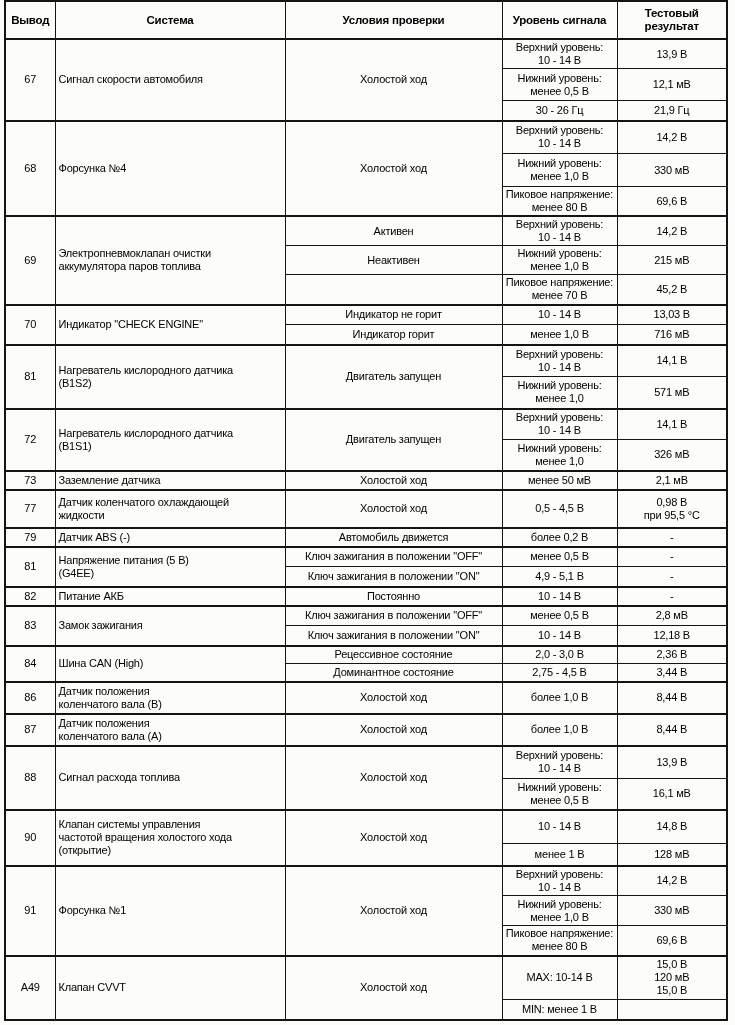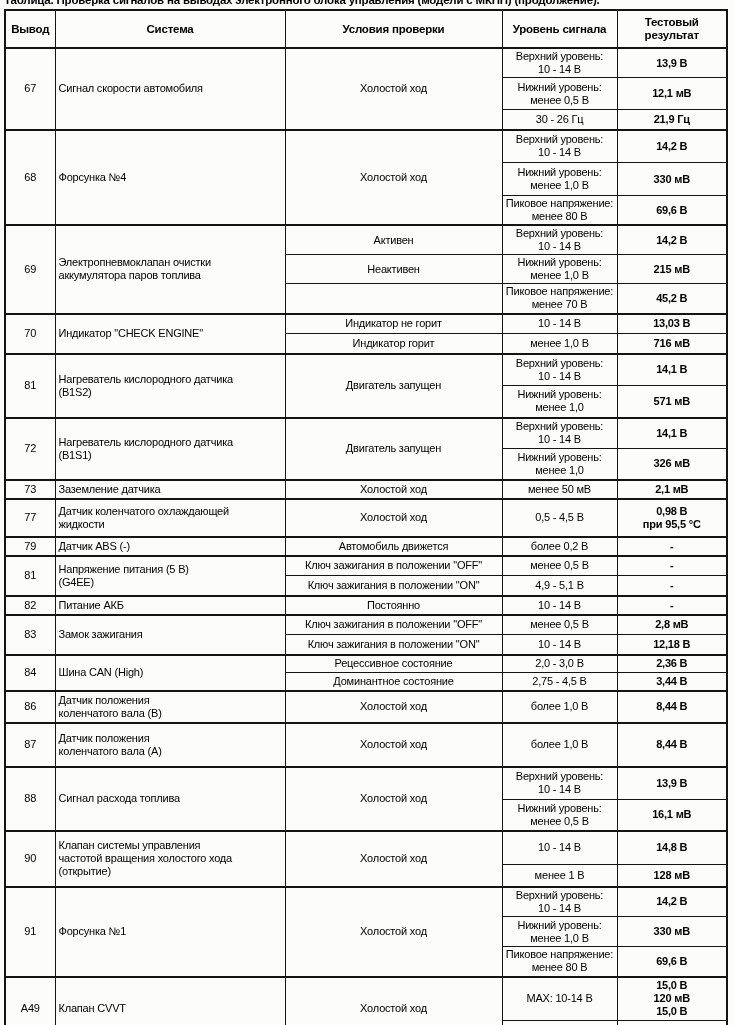--- a/index.html
+++ b/index.html
@@ -29,29 +29,26 @@
   }
   table.sig thead th {
     font-weight:bold; font-size:11.5px; text-align:center;
     border-bottom:2px solid #141414; height:34px;
   }
   table.sig tbody { border-top:2px solid #141414; }
   td.pin    { text-align:center; }
   td.system { text-align:left;   white-space:pre-line; }
   td.cond   { text-align:center; white-space:pre-line; }
   td.level  { text-align:center; white-space:pre-line; }
-  td.result { text-align:center; white-space:pre-line;font-weight:bold; }
+  td.result { text-align:center; white-space:pre-line; }
 </style>
 </head>
 <body>
 
 <div class="page">
-  <div class="title-clip">
-    <div class="title-text">Таблица. Проверка сигналов на выводах электронного блока управления (модели с МКПП) (продолжение).</div>
-  </div>
 
   <table class="sig">
     <colgroup>
       <col style="width:50px">
       <col style="width:230px">
       <col style="width:217px">
       <col style="width:115px">
       <col style="width:110px">
     </colgroup>
     <thead>
@@ -257,21 +254,21 @@
         <tr style="height: 32px;">
           <td class="pin" rowspan="1">86</td>
           <td class="system" rowspan="1">Датчик положения
 коленчатого вала (B)</td>
           <td class="cond" rowspan="1">Холостой ход</td>
           <td class="level">более 1,0 В</td>
           <td class="result">8,44 В</td>
         </tr>
       </tbody>
       <tbody>
-        <tr style="height: 44px;">
+        <tr style="height: 32px;">
           <td class="pin" rowspan="1">87</td>
           <td class="system" rowspan="1">Датчик положения
 коленчатого вала (A)</td>
           <td class="cond" rowspan="1">Холостой ход</td>
           <td class="level">более 1,0 В</td>
           <td class="result">8,44 В</td>
         </tr>
       </tbody>
       <tbody>
         <tr style="height: 33px;">

